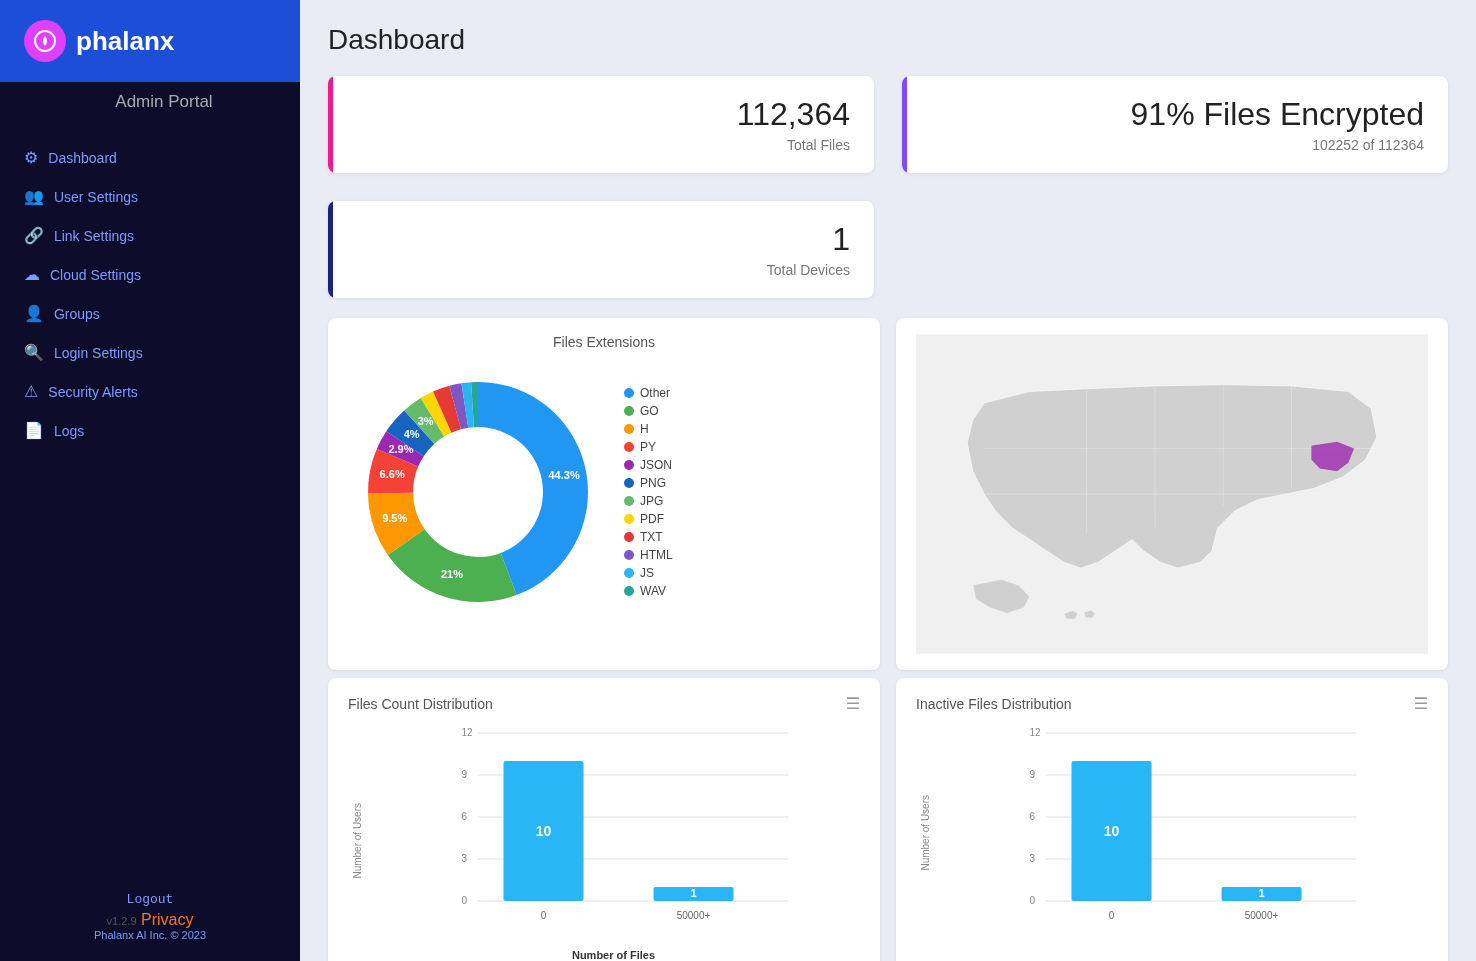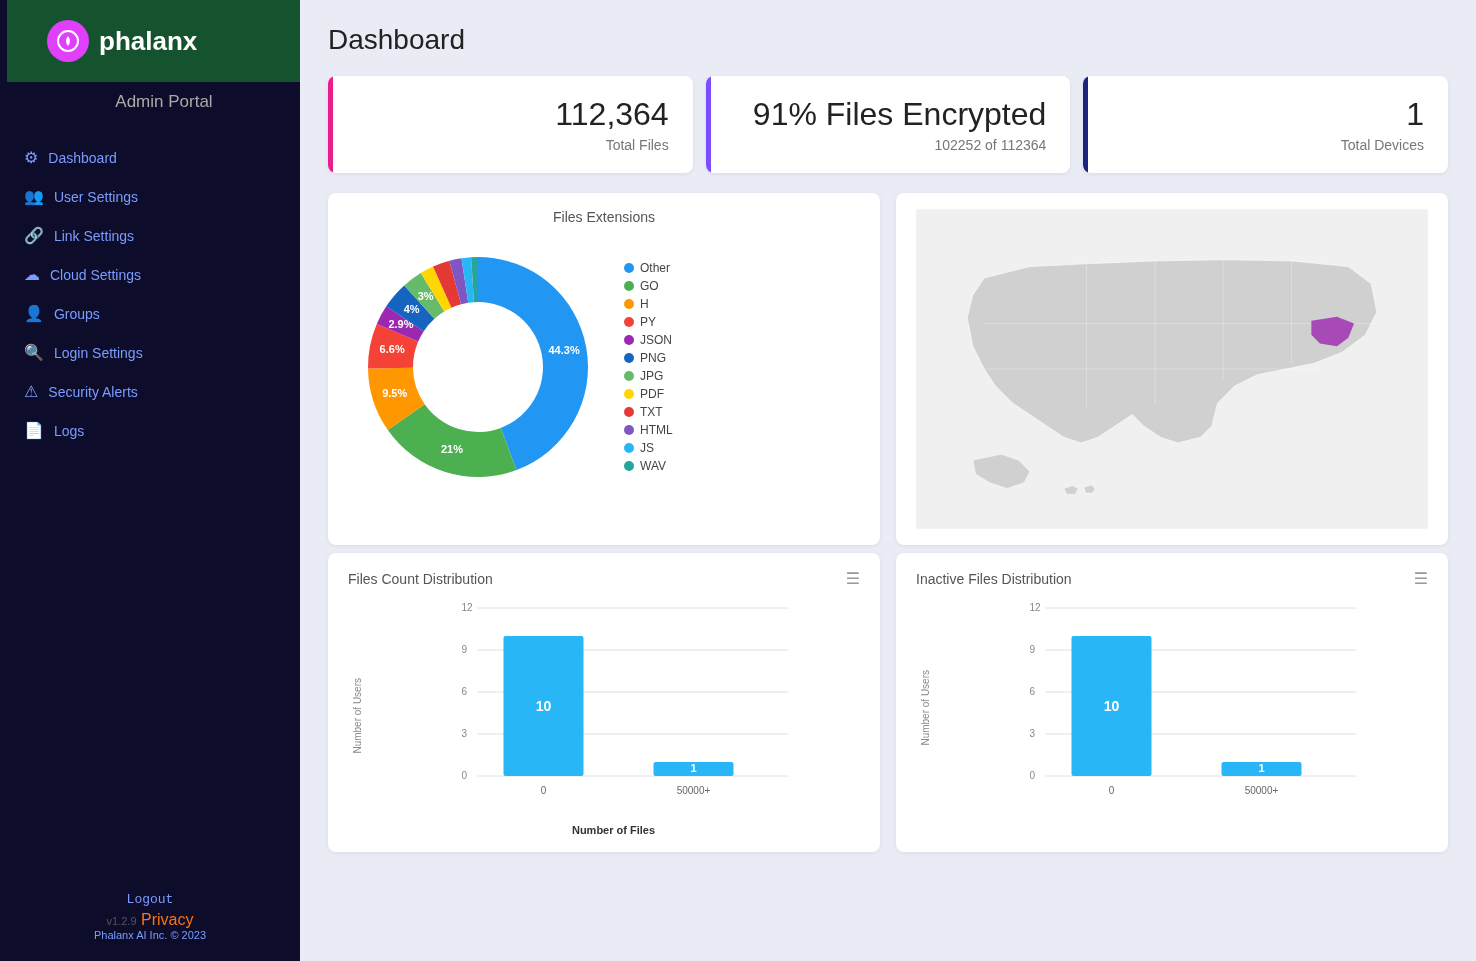--- a/index.html
+++ b/index.html
@@ -8,26 +8,25 @@
     
     .sidebar {
       width: 300px;
       min-width: 300px;
       background: #0d0d2b;
       display: flex;
       flex-direction: column;
       height: 100vh;
     }
     .sidebar-header {
-      background: #14532d;
-      padding: 20px 40px;
+      background: #1d4ed8;
+      padding: 20px 24px;
       display: flex;
       align-items: center;
       gap: 10px;
-      margin-left: 7px;
     }
     .logo-icon {
       width: 42px;
       height: 42px;
       background: #e040fb;
       border-radius: 50%;
       display: flex;
       align-items: center;
       justify-content: center;
       color: white;
@@ -102,22 +101,22 @@
     .page-title {
       font-size: 28px;
       font-weight: 400;
       color: #222;
       margin-bottom: 20px;
     }
 
     
     .stat-cards {
       display: grid;
-      grid-template-columns: 1fr 1fr 1fr;
-      gap: 13px;
+      grid-template-columns: 1fr 1fr;
+      gap: 28px;
       margin-bottom: 20px;
     }
     .stat-card {
       background: white;
       border-radius: 8px;
       padding: 20px 24px;
       position: relative;
       overflow: hidden;
       box-shadow: 0 1px 4px rgba(0,0,0,0.07);
     }

